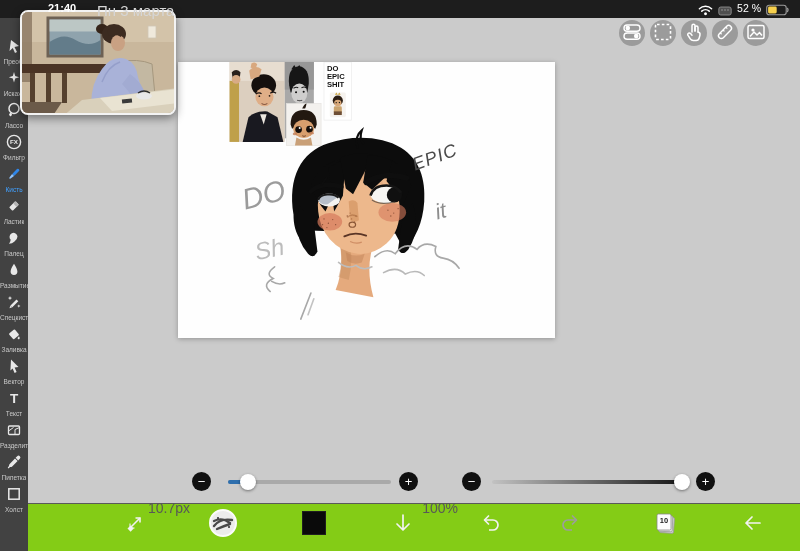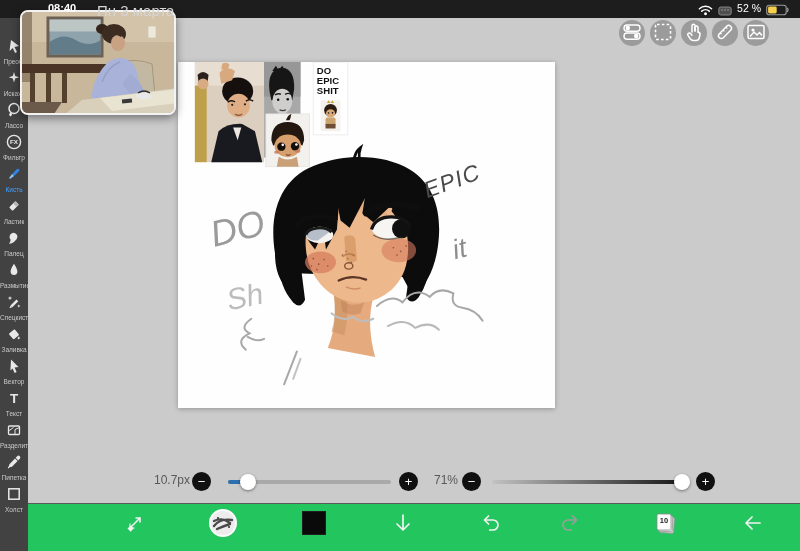--- a/index.html
+++ b/index.html
@@ -23,47 +23,47 @@
 
   
   .pip{position:absolute;left:20px;top:10px;width:156px;height:105px;border-radius:8px;overflow:hidden;
        border:2px solid #f3f3f3;box-shadow:0 3px 10px rgba(0,0,0,.45);z-index:5;}
 
   
   .topbtns{position:absolute;left:619px;top:20px;display:flex;gap:5px;z-index:4;}
   .cbtn{width:26px;height:26px;border-radius:50%;background:#9b9b9b;display:flex;align-items:center;justify-content:center;border:none;padding:0;cursor:pointer;}
 
   
-  .canvas{position:absolute;left:178px;top:62px;width:377px;height:346px;background:#fefefe;
+  .canvas{position:absolute;left:178px;top:62px;width:377px;height:276px;background:#fefefe;
           box-shadow:0 1px 5px rgba(0,0,0,.28);z-index:1;}
   .canvas svg{display:block;width:100%;height:100%;}
 
   
-  .ctl-label{position:absolute;font-size:12px;color:#585858;top:473px;z-index:4;}
+  .ctl-label{position:absolute;font-size:14px;color:#585858;top:500px;z-index:4;}
   .round-btn{position:absolute;top:472px;width:19px;height:19px;border-radius:50%;background:#101010;color:#fff;
              border:none;padding:0;font-size:13px;line-height:17px;text-align:center;cursor:pointer;z-index:4;}
   .track{position:absolute;top:480px;height:4px;border-radius:2px;background:#a9a9a9;z-index:4;}
   .track .fill{position:absolute;left:0;top:0;height:4px;border-radius:2px;background:#2e6fae;}
   .knob{position:absolute;top:-6px;width:16px;height:16px;border-radius:50%;background:#fff;
         box-shadow:0 1px 3px rgba(0,0,0,.45);}
   .op-track{background:linear-gradient(to right,#c2c2c2,#161616);}
 
   
-  .btoolbar{position:absolute;left:28px;top:503px;width:772px;height:48px;background:#22c55e;border-top:1px solid #5a5a5a;z-index:3;}
+  .btoolbar{position:absolute;left:28px;top:503px;width:772px;height:48px;background:#84cc16;border-top:1px solid #5a5a5a;z-index:3;}
   .bico{position:absolute;top:4px;width:32px;height:32px;display:flex;align-items:center;justify-content:center;
         background:none;border:none;padding:0;cursor:pointer;}
   .swatch{position:absolute;left:274px;top:7px;width:24px;height:24px;background:#0a0a0a;border:1px solid #1f1f1f;cursor:pointer;}
 </style>
 </head>
 <body>
 
 <div class="screen">
 
   <div class="statusbar"></div>
-  <span class="sb-time">08:40</span>
+  <span class="sb-time">21:40</span>
   <span class="sb-date">Пн 3 марта</span>
   <div class="sb-right">
     <span><svg width="15" height="12" viewBox="0 0 16 12">
       <path d="M1.5 4.6 a9.5 9.5 0 0 1 13 0" fill="none" stroke="#fff" stroke-width="1.6" stroke-linecap="round"></path>
       <path d="M4 7.2 a6 6 0 0 1 8 0" fill="none" stroke="#fff" stroke-width="1.6" stroke-linecap="round"></path>
       <circle cx="8" cy="10" r="1.6" fill="#fff"></circle>
         </svg></span>
     <span><svg width="14" height="10" viewBox="0 0 14 10">
       <rect x=".8" y="1" width="12.4" height="8" rx="2" fill="#4f4f4f" stroke="#9a9a9a" stroke-width=".8"></rect>
       <circle cx="4" cy="4" r=".7" fill="#aaa"></circle>
@@ -361,21 +361,21 @@
   </div>
 
   <span class="ctl-label" style="left:140px;width:50px;text-align:right;">10.7px</span>
   <button class="round-btn" style="left:192px;">−</button>
   <div class="track" style="left:228px;width:163px;">
     <div class="fill" style="width: 12%;"></div>
     <div class="knob" style="left: calc(12% - 8px);"></div>
   </div>
   <button class="round-btn" style="left:399px;">+</button>
 
-  <span class="ctl-label" style="left:418px;width:40px;text-align:right;">71%</span>
+  <span class="ctl-label" style="left:418px;width:40px;text-align:right;">100%</span>
   <button class="round-btn" style="left:462px;">−</button>
   <div class="track op-track" style="left:492px;width:190px;">
     <div class="knob" style="left: calc(100% - 8px);"></div>
   </div>
   <button class="round-btn" style="left:696px;">+</button>
 
   <div class="btoolbar">
     <button class="bico" style="left:91px;">
         <span><svg width="24" height="24" viewBox="0 0 24 24">
             <path d="M7 17 L17 7" stroke="#f2f2f2" stroke-width="1.6" fill="none"></path>

